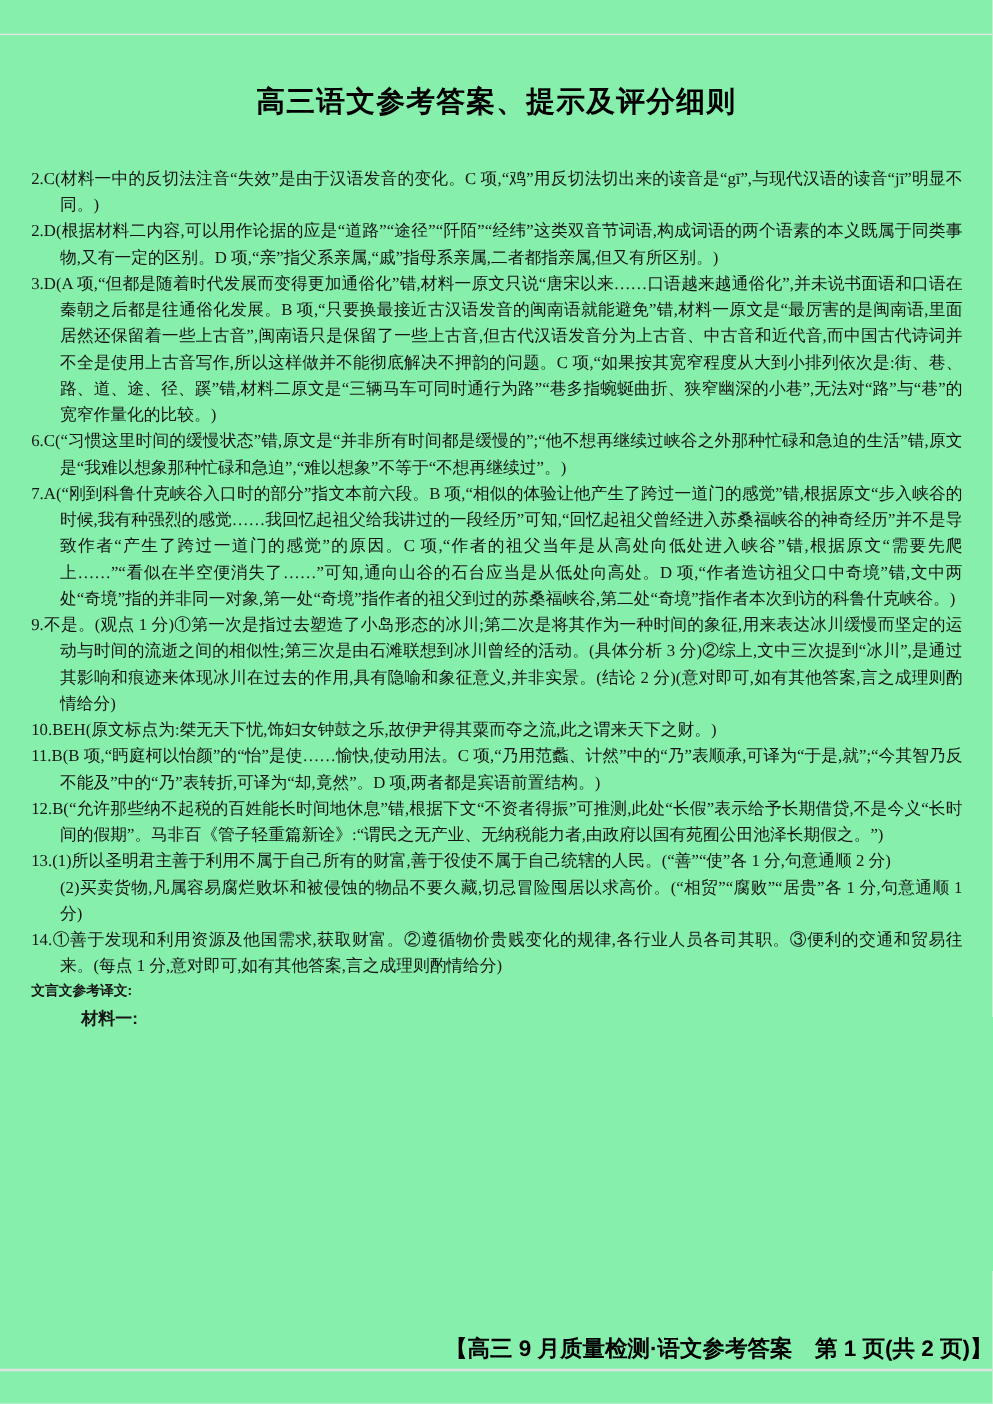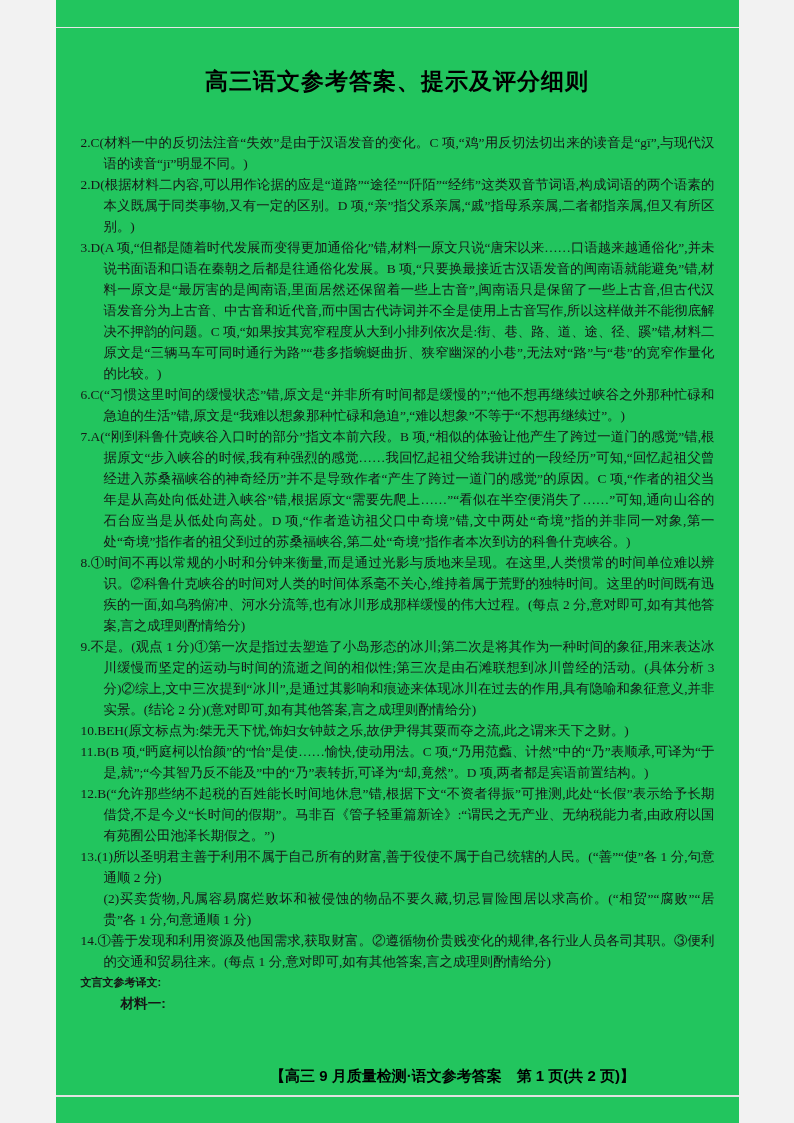--- a/index.html
+++ b/index.html
@@ -1,20 +1,20 @@
 <!DOCTYPE html>
 <html><head>
 <meta charset="utf-8">
 <style>
   html,body{margin:0;padding:0;background:#f2f2f2;}
   .page{
     position:relative;
-    width:683px;height:1123px;
+    width:794px;height:1123px;
     margin:0 auto;
-    background:#22c55e;
+    background:#86efac;
     overflow:hidden;
     color:#161616;
     font-family:"Liberation Serif","DejaVu Serif",serif;
   }
   .edge-rule{position:absolute;left:0;width:794px;height:1px;background:#e7e7e7;}
   .edge-rule.top{top:27px;}
   .edge-rule.bottom{top:1095px;height:2px;background:#e2e2e2;}
   .title{
     margin:0;
     padding-top:66px;
@@ -45,43 +45,42 @@
     font-family:"Liberation Sans","DejaVu Sans",sans-serif;
     font-weight:bold;
     font-size:13.6px;
     padding-left:40px;
   }
   .trans-para{text-indent:38px;}
   .footer{
     position:absolute;
     left:0;top:1067px;
     width:794px;
-    text-align:center;
+    text-align:right;
     font-family:"Liberation Sans","DejaVu Sans",sans-serif;
     font-weight:bold;
-    font-size:15px;
+    font-size:18px;
     color:#000;
   }
 </style>
 </head>
 <body>
 
 <div class="page">
   <div class="edge-rule top"></div>
 
   <h1 class="title">高三语文参考答案、提示及评分细则</h1>
 
   <div class="content">
     <div id="answer-list">
         <p class="item hang">2.C(材料一中的反切法注音“失效”是由于汉语发音的变化。C 项,“鸡”用反切法切出来的读音是“gī”,与现代汉语的读音“jī”明显不同。)</p>
         <p class="item hang">2.D(根据材料二内容,可以用作论据的应是“道路”“途径”“阡陌”“经纬”这类双音节词语,构成词语的两个语素的本义既属于同类事物,又有一定的区别。D 项,“亲”指父系亲属,“戚”指母系亲属,二者都指亲属,但又有所区别。)</p>
         <p class="item hang">3.D(A 项,“但都是随着时代发展而变得更加通俗化”错,材料一原文只说“唐宋以来……口语越来越通俗化”,并未说书面语和口语在秦朝之后都是往通俗化发展。B 项,“只要换最接近古汉语发音的闽南语就能避免”错,材料一原文是“最厉害的是闽南语,里面居然还保留着一些上古音”,闽南语只是保留了一些上古音,但古代汉语发音分为上古音、中古音和近代音,而中国古代诗词并不全是使用上古音写作,所以这样做并不能彻底解决不押韵的问题。C 项,“如果按其宽窄程度从大到小排列依次是:街、巷、路、道、途、径、蹊”错,材料二原文是“三辆马车可同时通行为路”“巷多指蜿蜒曲折、狭窄幽深的小巷”,无法对“路”与“巷”的宽窄作量化的比较。)</p>
         <p class="item hang">6.C(“习惯这里时间的缓慢状态”错,原文是“并非所有时间都是缓慢的”;“他不想再继续过峡谷之外那种忙碌和急迫的生活”错,原文是“我难以想象那种忙碌和急迫”,“难以想象”不等于“不想再继续过”。)</p>
         <p class="item hang">7.A(“刚到科鲁什克峡谷入口时的部分”指文本前六段。B 项,“相似的体验让他产生了跨过一道门的感觉”错,根据原文“步入峡谷的时候,我有种强烈的感觉……我回忆起祖父给我讲过的一段经历”可知,“回忆起祖父曾经进入苏桑福峡谷的神奇经历”并不是导致作者“产生了跨过一道门的感觉”的原因。C 项,“作者的祖父当年是从高处向低处进入峡谷”错,根据原文“需要先爬上……”“看似在半空便消失了……”可知,通向山谷的石台应当是从低处向高处。D 项,“作者造访祖父口中奇境”错,文中两处“奇境”指的并非同一对象,第一处“奇境”指作者的祖父到过的苏桑福峡谷,第二处“奇境”指作者本次到访的科鲁什克峡谷。)</p>
-        <p class="item hang">8.①时间不再以常规的小时和分钟来衡量,而是通过光影与质地来呈现。在这里,人类惯常的时间单位难以辨识。②科鲁什克峡谷的时间对人类的时间体系毫不关心,维持着属于荒野的独特时间。这里的时间既有迅疾的一面,如乌鸦俯冲、河水分流等,也有冰川形成那样缓慢的伟大过程。(每点 2 分,意对即可,如有其他答案,言之成理则酌情给分)</p>
         <p class="item hang">9.不是。(观点 1 分)①第一次是指过去塑造了小岛形态的冰川;第二次是将其作为一种时间的象征,用来表达冰川缓慢而坚定的运动与时间的流逝之间的相似性;第三次是由石滩联想到冰川曾经的活动。(具体分析 3 分)②综上,文中三次提到“冰川”,是通过其影响和痕迹来体现冰川在过去的作用,具有隐喻和象征意义,并非实景。(结论 2 分)(意对即可,如有其他答案,言之成理则酌情给分)</p>
         <p class="item hang">10.BEH(原文标点为:桀无天下忧,饰妇女钟鼓之乐,故伊尹得其粟而夺之流,此之谓来天下之财。)</p>
         <p class="item hang">11.B(B 项,“眄庭柯以怡颜”的“怡”是使……愉快,使动用法。C 项,“乃用范蠡、计然”中的“乃”表顺承,可译为“于是,就”;“今其智乃反不能及”中的“乃”表转折,可译为“却,竟然”。D 项,两者都是宾语前置结构。)</p>
         <p class="item hang">12.B(“允许那些纳不起税的百姓能长时间地休息”错,根据下文“不资者得振”可推测,此处“长假”表示给予长期借贷,不是今义“长时间的假期”。马非百《管子轻重篇新诠》:“谓民之无产业、无纳税能力者,由政府以国有苑囿公田池泽长期假之。”)</p>
         <p class="item hang">13.(1)所以圣明君主善于利用不属于自己所有的财富,善于役使不属于自己统辖的人民。(“善”“使”各 1 分,句意通顺 2 分)</p>
         <p class="item sub">(2)买卖货物,凡属容易腐烂败坏和被侵蚀的物品不要久藏,切忌冒险囤居以求高价。(“相贸”“腐败”“居贵”各 1 分,句意通顺 1 分)</p>
         <p class="item hang">14.①善于发现和利用资源及他国需求,获取财富。②遵循物价贵贱变化的规律,各行业人员各司其职。③便利的交通和贸易往来。(每点 1 分,意对即可,如有其他答案,言之成理则酌情给分)</p>
       </div>
 
     <div>

